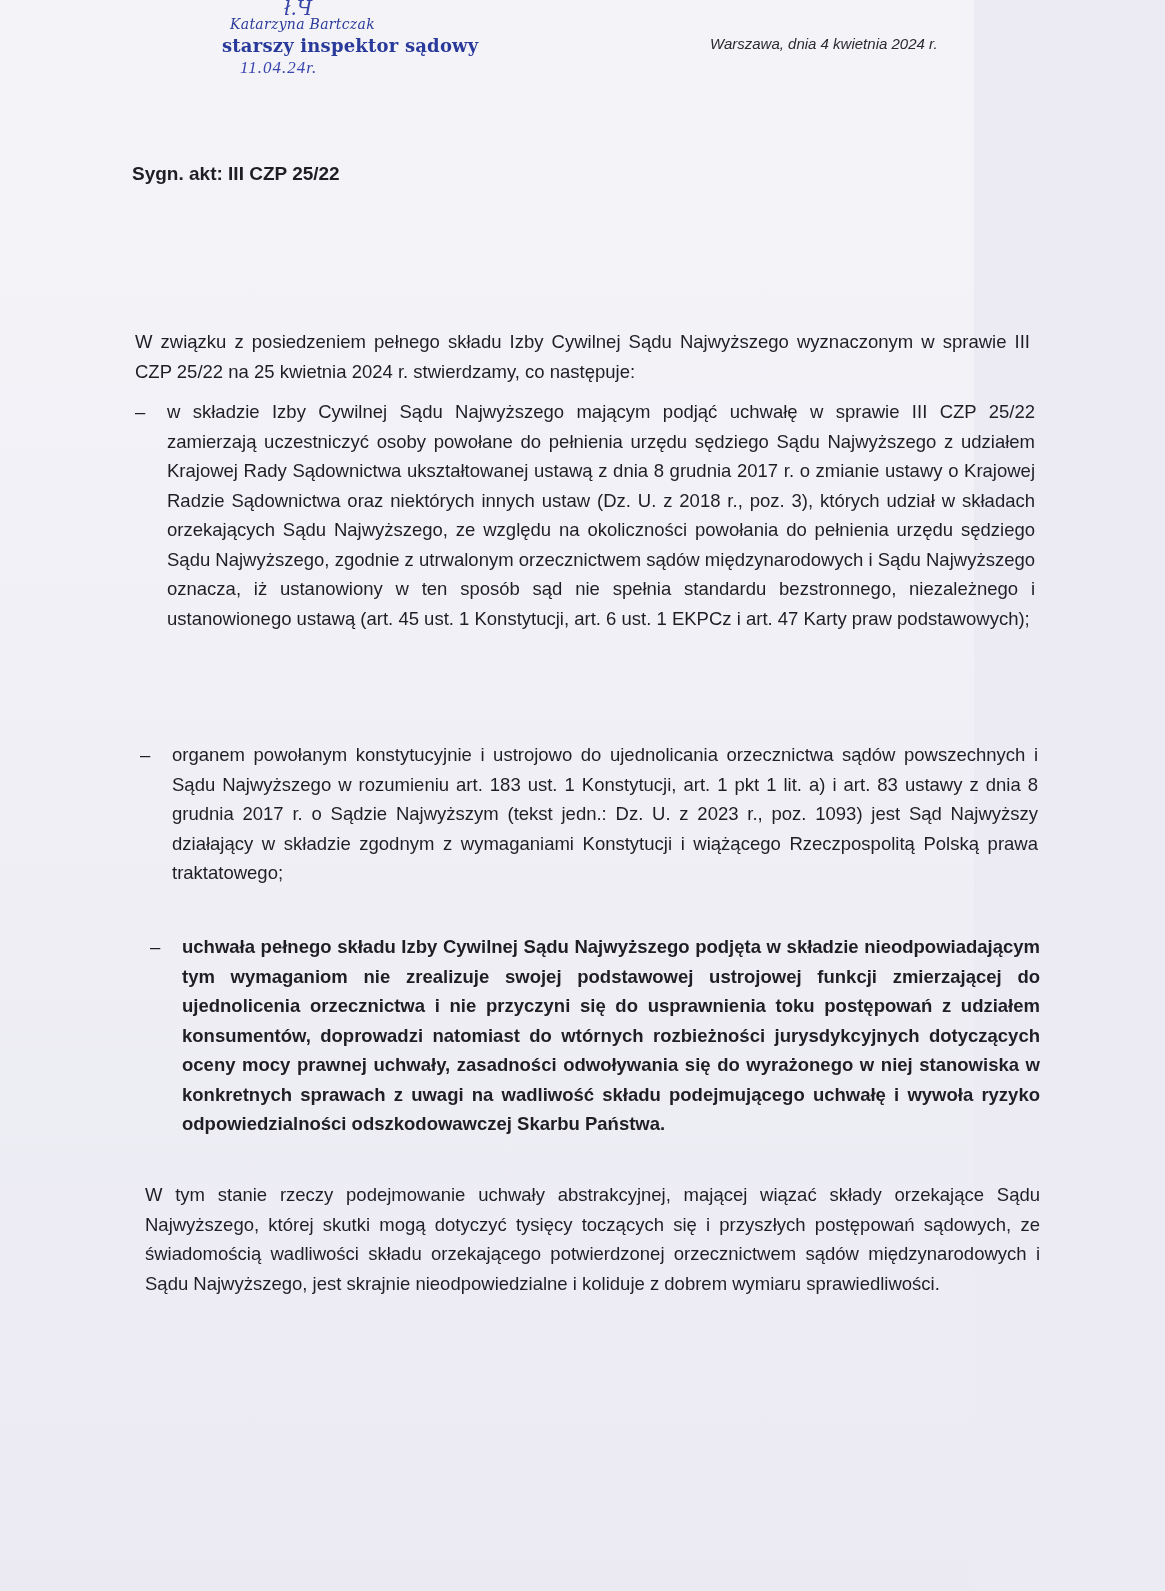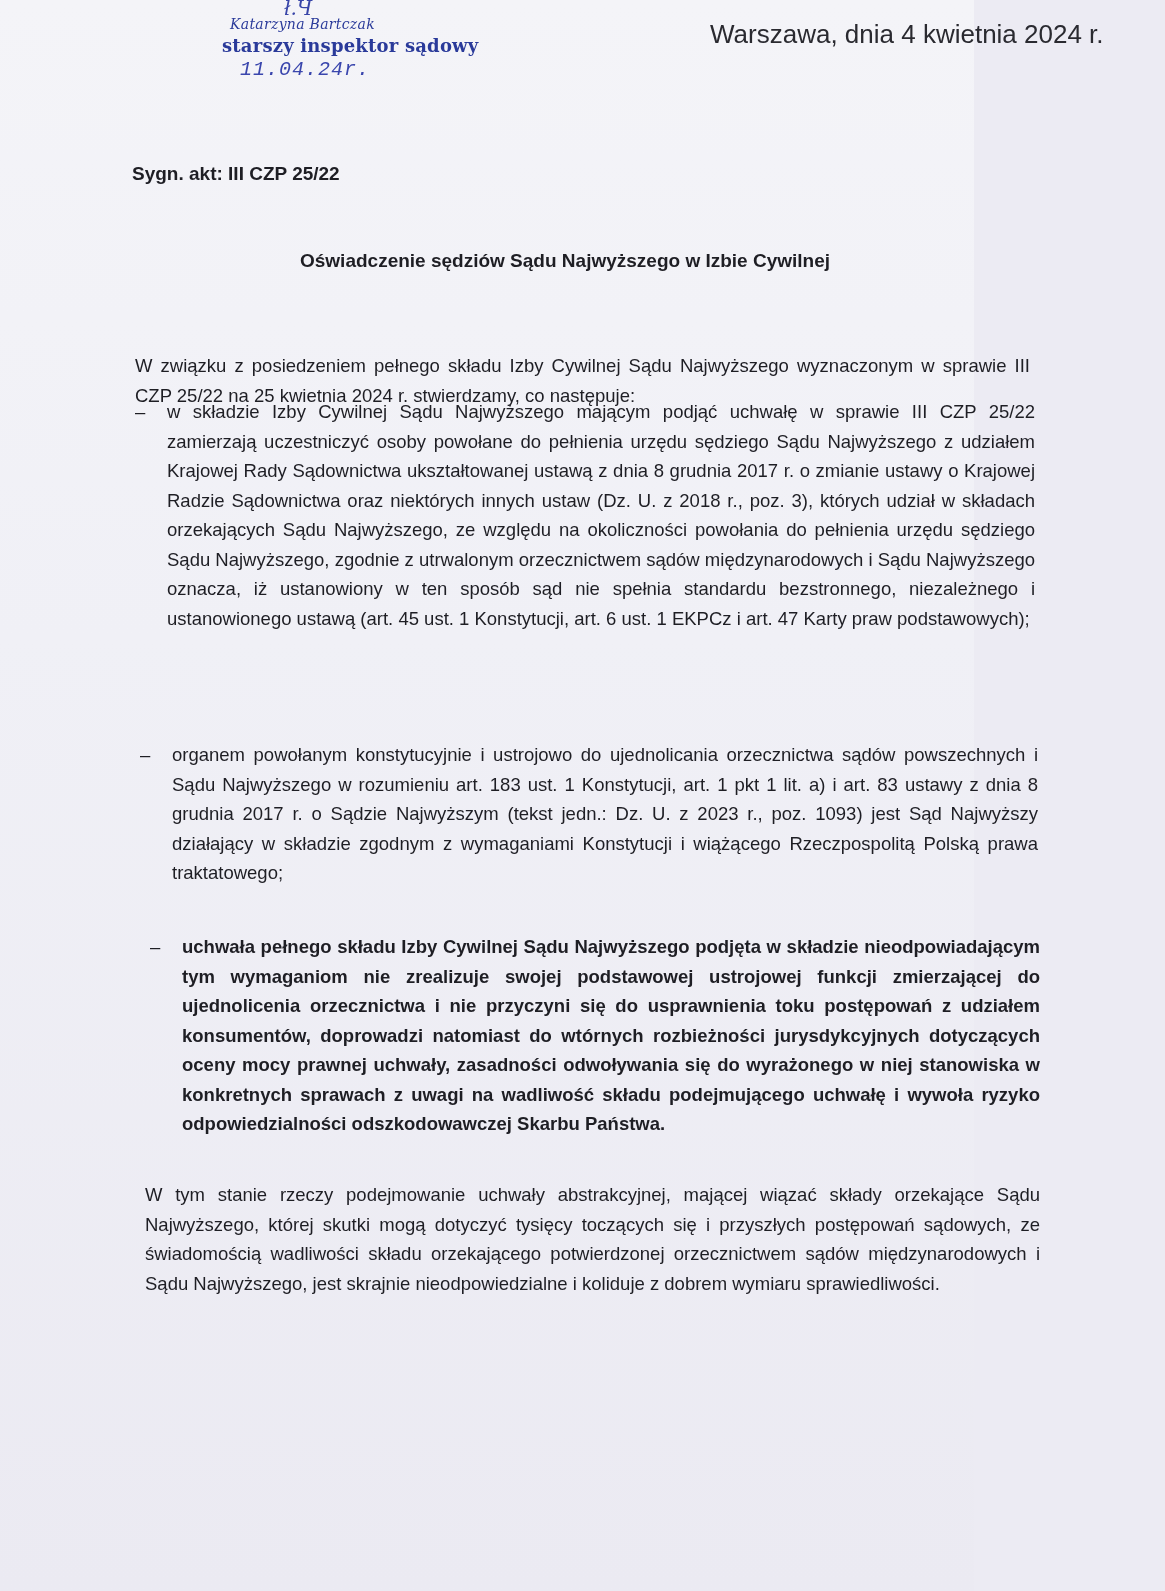--- a/index.html
+++ b/index.html
@@ -53,34 +53,35 @@
       top: 29px;
       font-size: 18px;
       font-weight: bold;
       white-space: nowrap;
       letter-spacing: 0.2px;
     }
     .stamp .date {
       position: absolute;
       left: 18px;
       top: 52px;
-      font-size: 20px;
+      font-size: 17px;
       font-style: italic;
       color: #3a46ad;
       white-space: nowrap;
-      font-family: Liberation Mono, monospace;
+      font-family: Liberation Serif, serif;
       letter-spacing: 1px;
     }
     .place-date {
       position: absolute;
       left: 710px;
-      top: 19px;
-      font-size: 26px;
+      top: 35px;
+      font-size: 15px;
       white-space: nowrap;
       color: #2a2a30;
+      font-style: italic;
     }
     .signature {
       position: absolute;
       left: 132px;
       top: 163px;
       font-size: 19px;
       font-weight: bold;
       white-space: nowrap;
     }
     .title {
@@ -95,21 +96,20 @@
       font-size: 18.5px;
       line-height: 29.5px;
       text-align: justify;
       text-align-last: left;
     }
     .intro {
       position: absolute;
       left: 135px;
       top: 327px;
       width: 895px;
-      margin-top: 24px;
     }
     .bullet {
       position: absolute;
       display: flex;
     }
     .bullet .dash {
       width: 32px;
       font-size: 18.5px;
       line-height: 29.5px;
       flex: none;
@@ -142,21 +142,20 @@
     <span class="scribble">ł.Ч</span>
     <span class="name">Katarzyna Bartczak</span>
     <span class="role">starszy inspektor sądowy</span>
     <span class="date">11.04.24r.</span>
   </div>
 
   <div class="place-date">Warszawa, dnia 4 kwietnia 2024 r.</div>
 
   <div class="signature">Sygn. akt: III CZP 25/22</div>
 
-  <div class="title">Oświadczenie sędziów Sądu Najwyższego w Izbie Cywilnej</div>
 
   <div class="para intro">W związku z posiedzeniem pełnego składu Izby Cywilnej Sądu Najwyższego wyznaczonym w sprawie III CZP 25/22 na 25 kwietnia 2024 r. stwierdzamy, co następuje:</div>
 
   <div class="bullet bullet-1">
     <span class="dash">–</span>
     <span class="bullet-text">w składzie Izby Cywilnej Sądu Najwyższego mającym podjąć uchwałę w sprawie III CZP 25/22 zamierzają uczestniczyć osoby powołane do pełnienia urzędu sędziego Sądu Najwyższego z udziałem Krajowej Rady Sądownictwa ukształtowanej ustawą z dnia 8 grudnia 2017 r. o zmianie ustawy o Krajowej Radzie Sądownictwa oraz niektórych innych ustaw (Dz. U. z 2018 r., poz. 3), których udział w składach orzekających Sądu Najwyższego, ze względu na okoliczności powołania do pełnienia urzędu sędziego Sądu Najwyższego, zgodnie z utrwalonym orzecznictwem sądów międzynarodowych i Sądu Najwyższego oznacza, iż ustanowiony w ten sposób sąd nie spełnia standardu bezstronnego, niezależnego i ustanowionego ustawą (art. 45 ust. 1 Konstytucji, art. 6 ust. 1 EKPCz i art. 47 Karty praw podstawowych);</span>
   </div>
 
   <div class="bullet bullet-2">
     <span class="dash">–</span>

